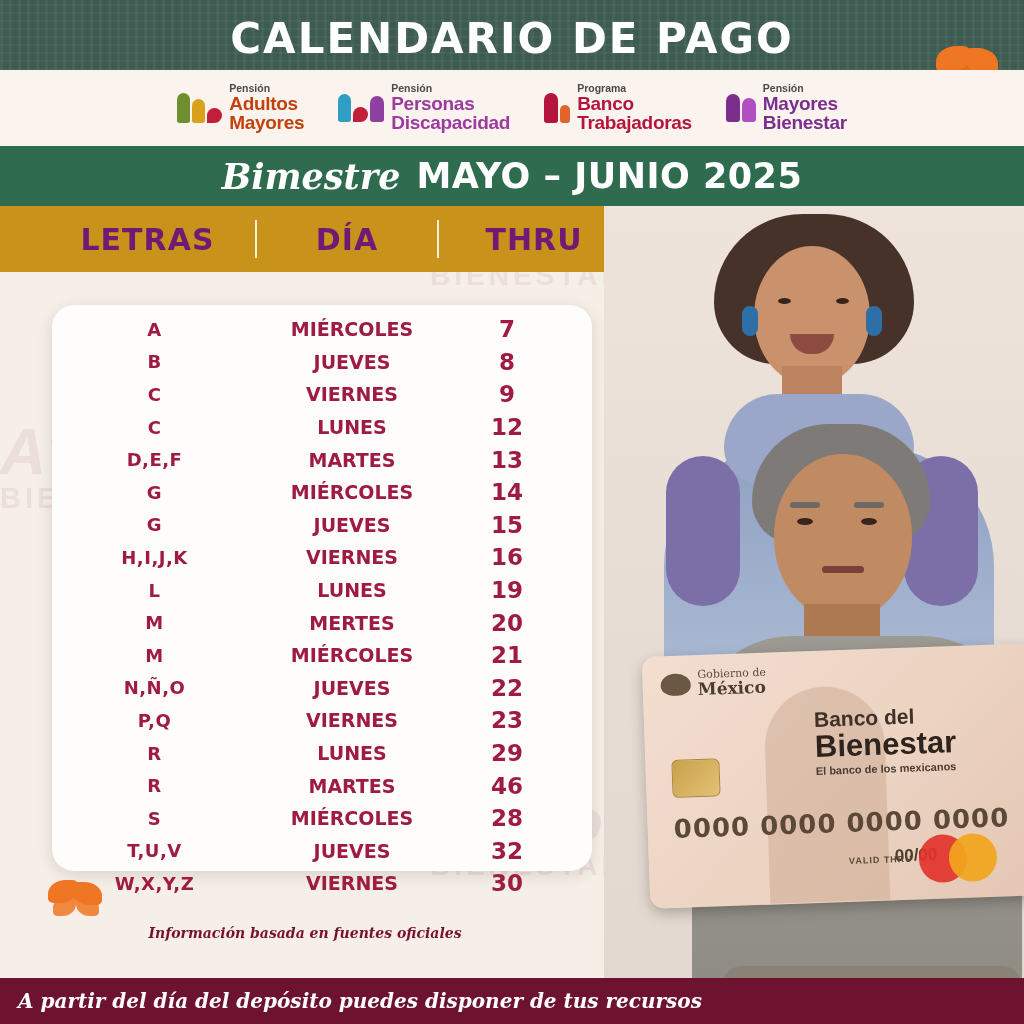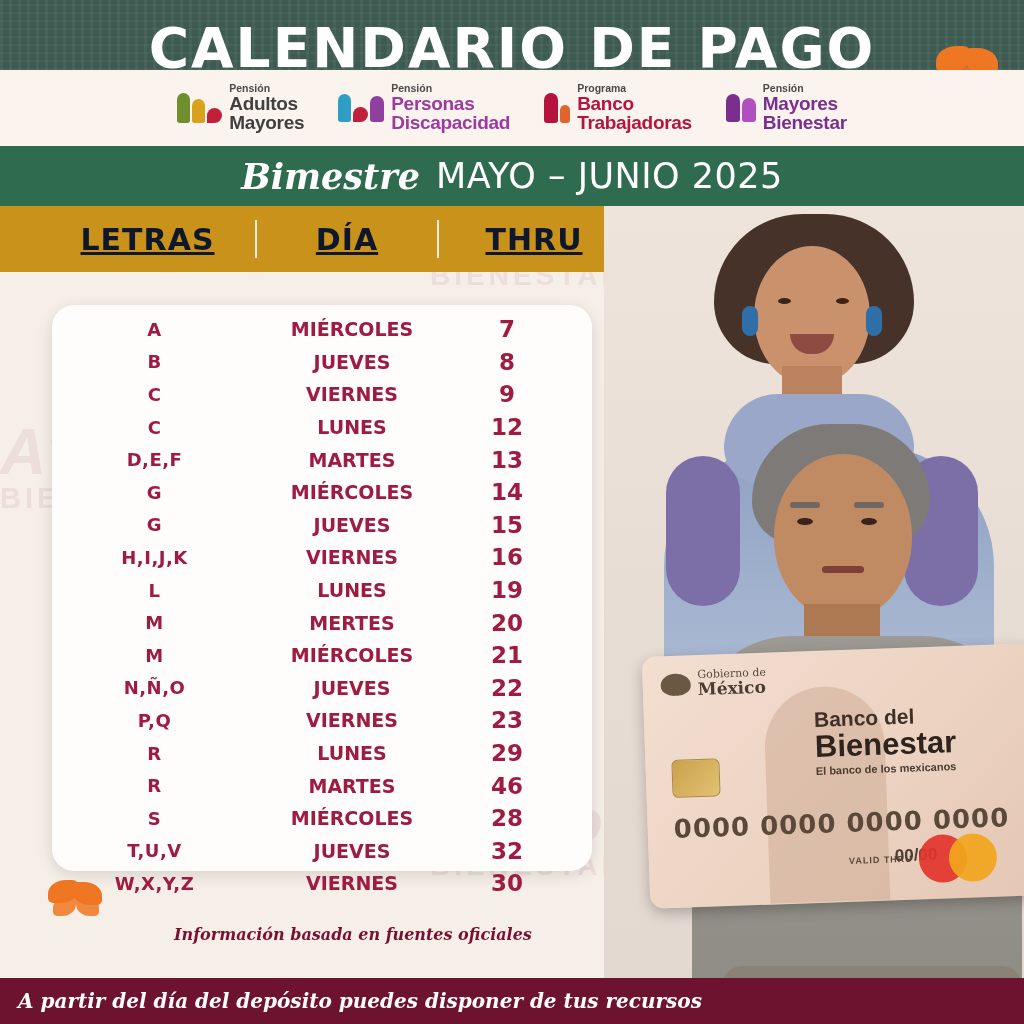--- a/index.html
+++ b/index.html
@@ -38,70 +38,70 @@
     overflow:hidden;
   }
   .topbar:before{
     content:"";position:absolute;left:0;top:0;width:1024px;height:70px;
     background:
       repeating-linear-gradient(90deg, rgba(255,255,255,0.05) 0 3px, rgba(0,0,0,0) 3px 9px),
       repeating-linear-gradient(0deg, rgba(255,255,255,0.04) 0 2px, rgba(0,0,0,0) 2px 8px);
   }
   .topbar h1{
     position:relative;
-    margin:13px;color:#fff;text-align:center;
-    font-size:55px;line-height:70px;
+    margin:4px;color:#fff;text-align:center;
+    font-size:42px;line-height:70px;
     font-weight:bold;letter-spacing:2px;
     font-family:"DejaVu Sans", sans-serif;
   }
   .logos{
     position:absolute;left:0;top:70px;width:1024px;height:76px;
     background:#faf3ee;
     display:flex;align-items:center;justify-content:center;gap:34px;
   }
   .logo{display:flex;align-items:center;gap:7px;}
   .logo .glyphs{display:flex;align-items:flex-end;gap:2px;}
   .logo .txt{line-height:1.02;}
   .logo .txt .k{font-size:10.5px;font-weight:bold;color:#4a4a4a;display:block;}
   .logo .txt .n{font-size:19px;font-weight:bold;display:block;letter-spacing:-0.3px;}
   .logo .txt .n2{font-size:19px;font-weight:bold;display:block;letter-spacing:-0.3px;}
 
   .fig{display:inline-block;border-radius:50%;}
-  .p-am .n,.p-am .n2{color:#404040;}
+  .p-am .n,.p-am .n2{color:#c2410c;}
   .p-pd .n,.p-pd .n2{color:#9c3aa0;}
   .p-mt .n,.p-mt .n2{color:#b5143c;}
   .p-mb .n,.p-mb .n2{color:#7b2e8e;}
 
   
   .band{
     position:absolute;left:0;top:146px;width:1024px;height:60px;
     background:#2f6b4f;
     display:flex;align-items:center;justify-content:center;gap:16px;
   }
   .band .b1{
     color:#fff;font-size:35px;font-weight:bold;font-style:italic;
     font-family:"DejaVu Serif", serif;
   }
   .band .b2{
-    color:#fff;font-size:35px;font-weight:normal;letter-spacing:0.5px;
+    color:#fff;font-size:35px;font-weight:bold;letter-spacing:0.5px;
     font-family:"DejaVu Sans", sans-serif;
   }
 
   
   .colband{
     position:absolute;left:0;top:206px;width:1024px;height:66px;
     background:#c9921a;
   }
   .colband .inner{
     position:absolute;left:40px;top:0;width:600px;height:66px;
     display:flex;align-items:center;
   }
   .colband .ch{
-    color:#0f172a;font-size:30px;font-weight:bold;letter-spacing:1px;
-    text-align:center;font-family:"DejaVu Sans", sans-serif;text-decoration:underline;
+    color:#701a75;font-size:30px;font-weight:bold;letter-spacing:1px;
+    text-align:center;font-family:"DejaVu Sans", sans-serif;
   }
   .colband .c1{width:215px;}
   .colband .c2{width:180px;}
   .colband .c3{width:190px;}
   .colband .sep{
     width:2px;height:38px;background:rgba(255,255,255,0.85);
   }
 
   
   .card{
@@ -119,23 +119,22 @@
     font-family:"DejaVu Sans", sans-serif;
   }
   .c-letters{width:205px;font-size:18px;letter-spacing:0.5px;}
   .c-day{width:190px;font-size:19px;}
   .c-date{width:120px;font-size:23px;}
 
   
   .note{
     position:absolute;left:0;top:925px;width:610px;
     text-align:center;color:#7a1030;
-    font-size:16px;font-weight:bold;font-style:italic;
+    font-size:14px;font-weight:bold;font-style:italic;
     font-family:"DejaVu Serif", serif;
-    padding-left:48px;
   }
   .footer{
     position:absolute;left:0;bottom:0;width:1024px;height:46px;
     background:#6d1330;
   }
   .footer span{
     display:block;padding-left:18px;
     color:#fff;font-size:20px;font-weight:bold;font-style:italic;
     line-height:46px;
     font-family:"DejaVu Serif", serif;

